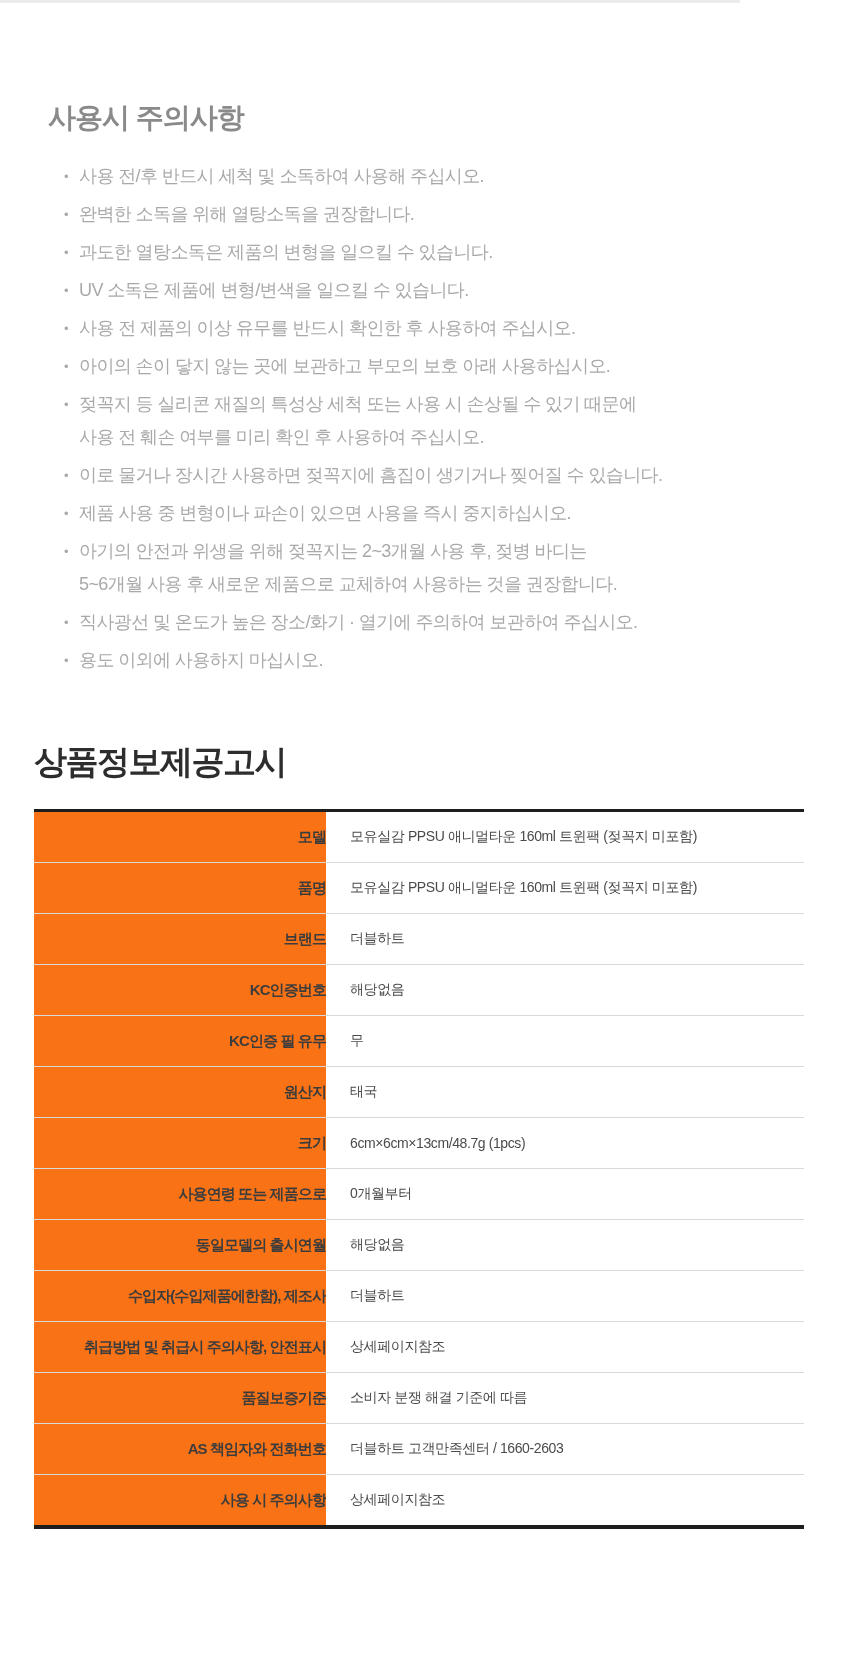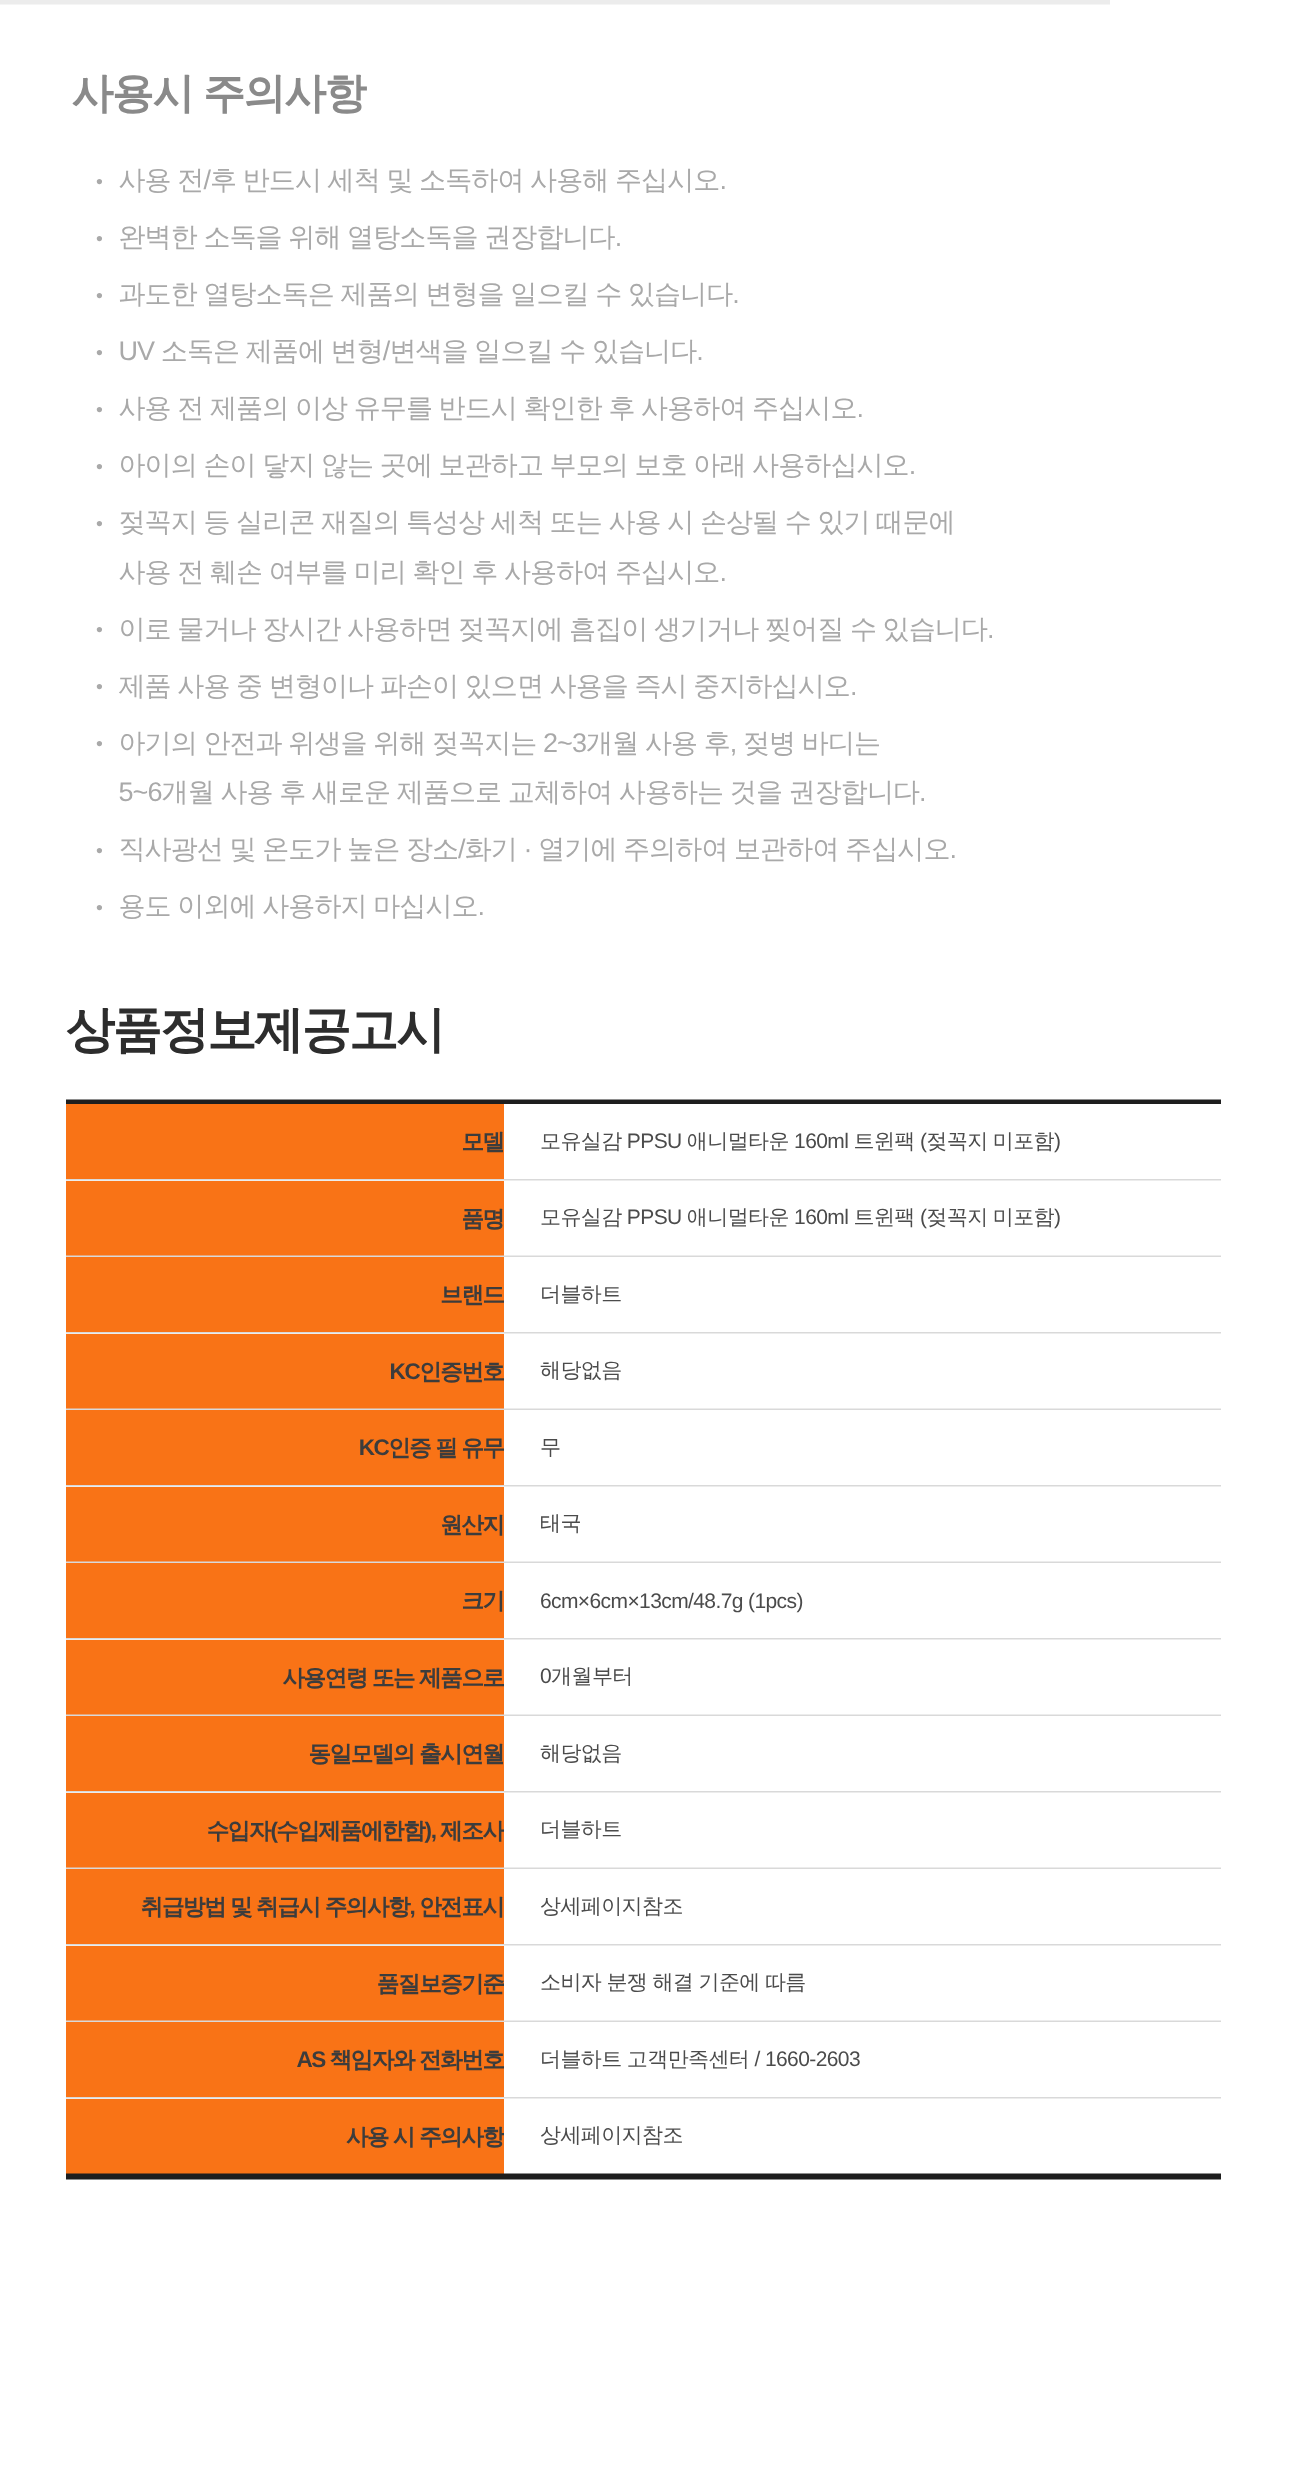--- a/index.html
+++ b/index.html
@@ -18,21 +18,21 @@
     position: absolute;
     top: 0;
     left: 0;
     width: 740px;
     height: 3px;
     background: #ececec;
   }
 
   
   .precautions {
-    padding: 44px 40px 0 48px;
+    padding: 100px 40px 0 48px;
   }
   .precautions-title {
     margin: 0 0 24px 0;
     font-size: 28px;
     line-height: 36px;
     font-weight: bold;
     color: #8a8a8a;
     letter-spacing: -1px;
   }
   .precautions-list {
@@ -55,22 +55,22 @@
     position: absolute;
     left: 0;
     top: 0;
     font-size: 13px;
     line-height: 33px;
     color: #a9a9a9;
   }
 
   
   .product-info {
-    margin-top: 44px;
-    padding-left: 44px;
+    margin-top: 64px;
+    padding-left: 34px;
   }
   .product-info-title {
     margin: 0 0 26px 0;
     font-size: 33px;
     line-height: 42px;
     font-weight: bold;
     color: #2d2d2d;
     letter-spacing: -1.5px;
   }
   table.info-table {

